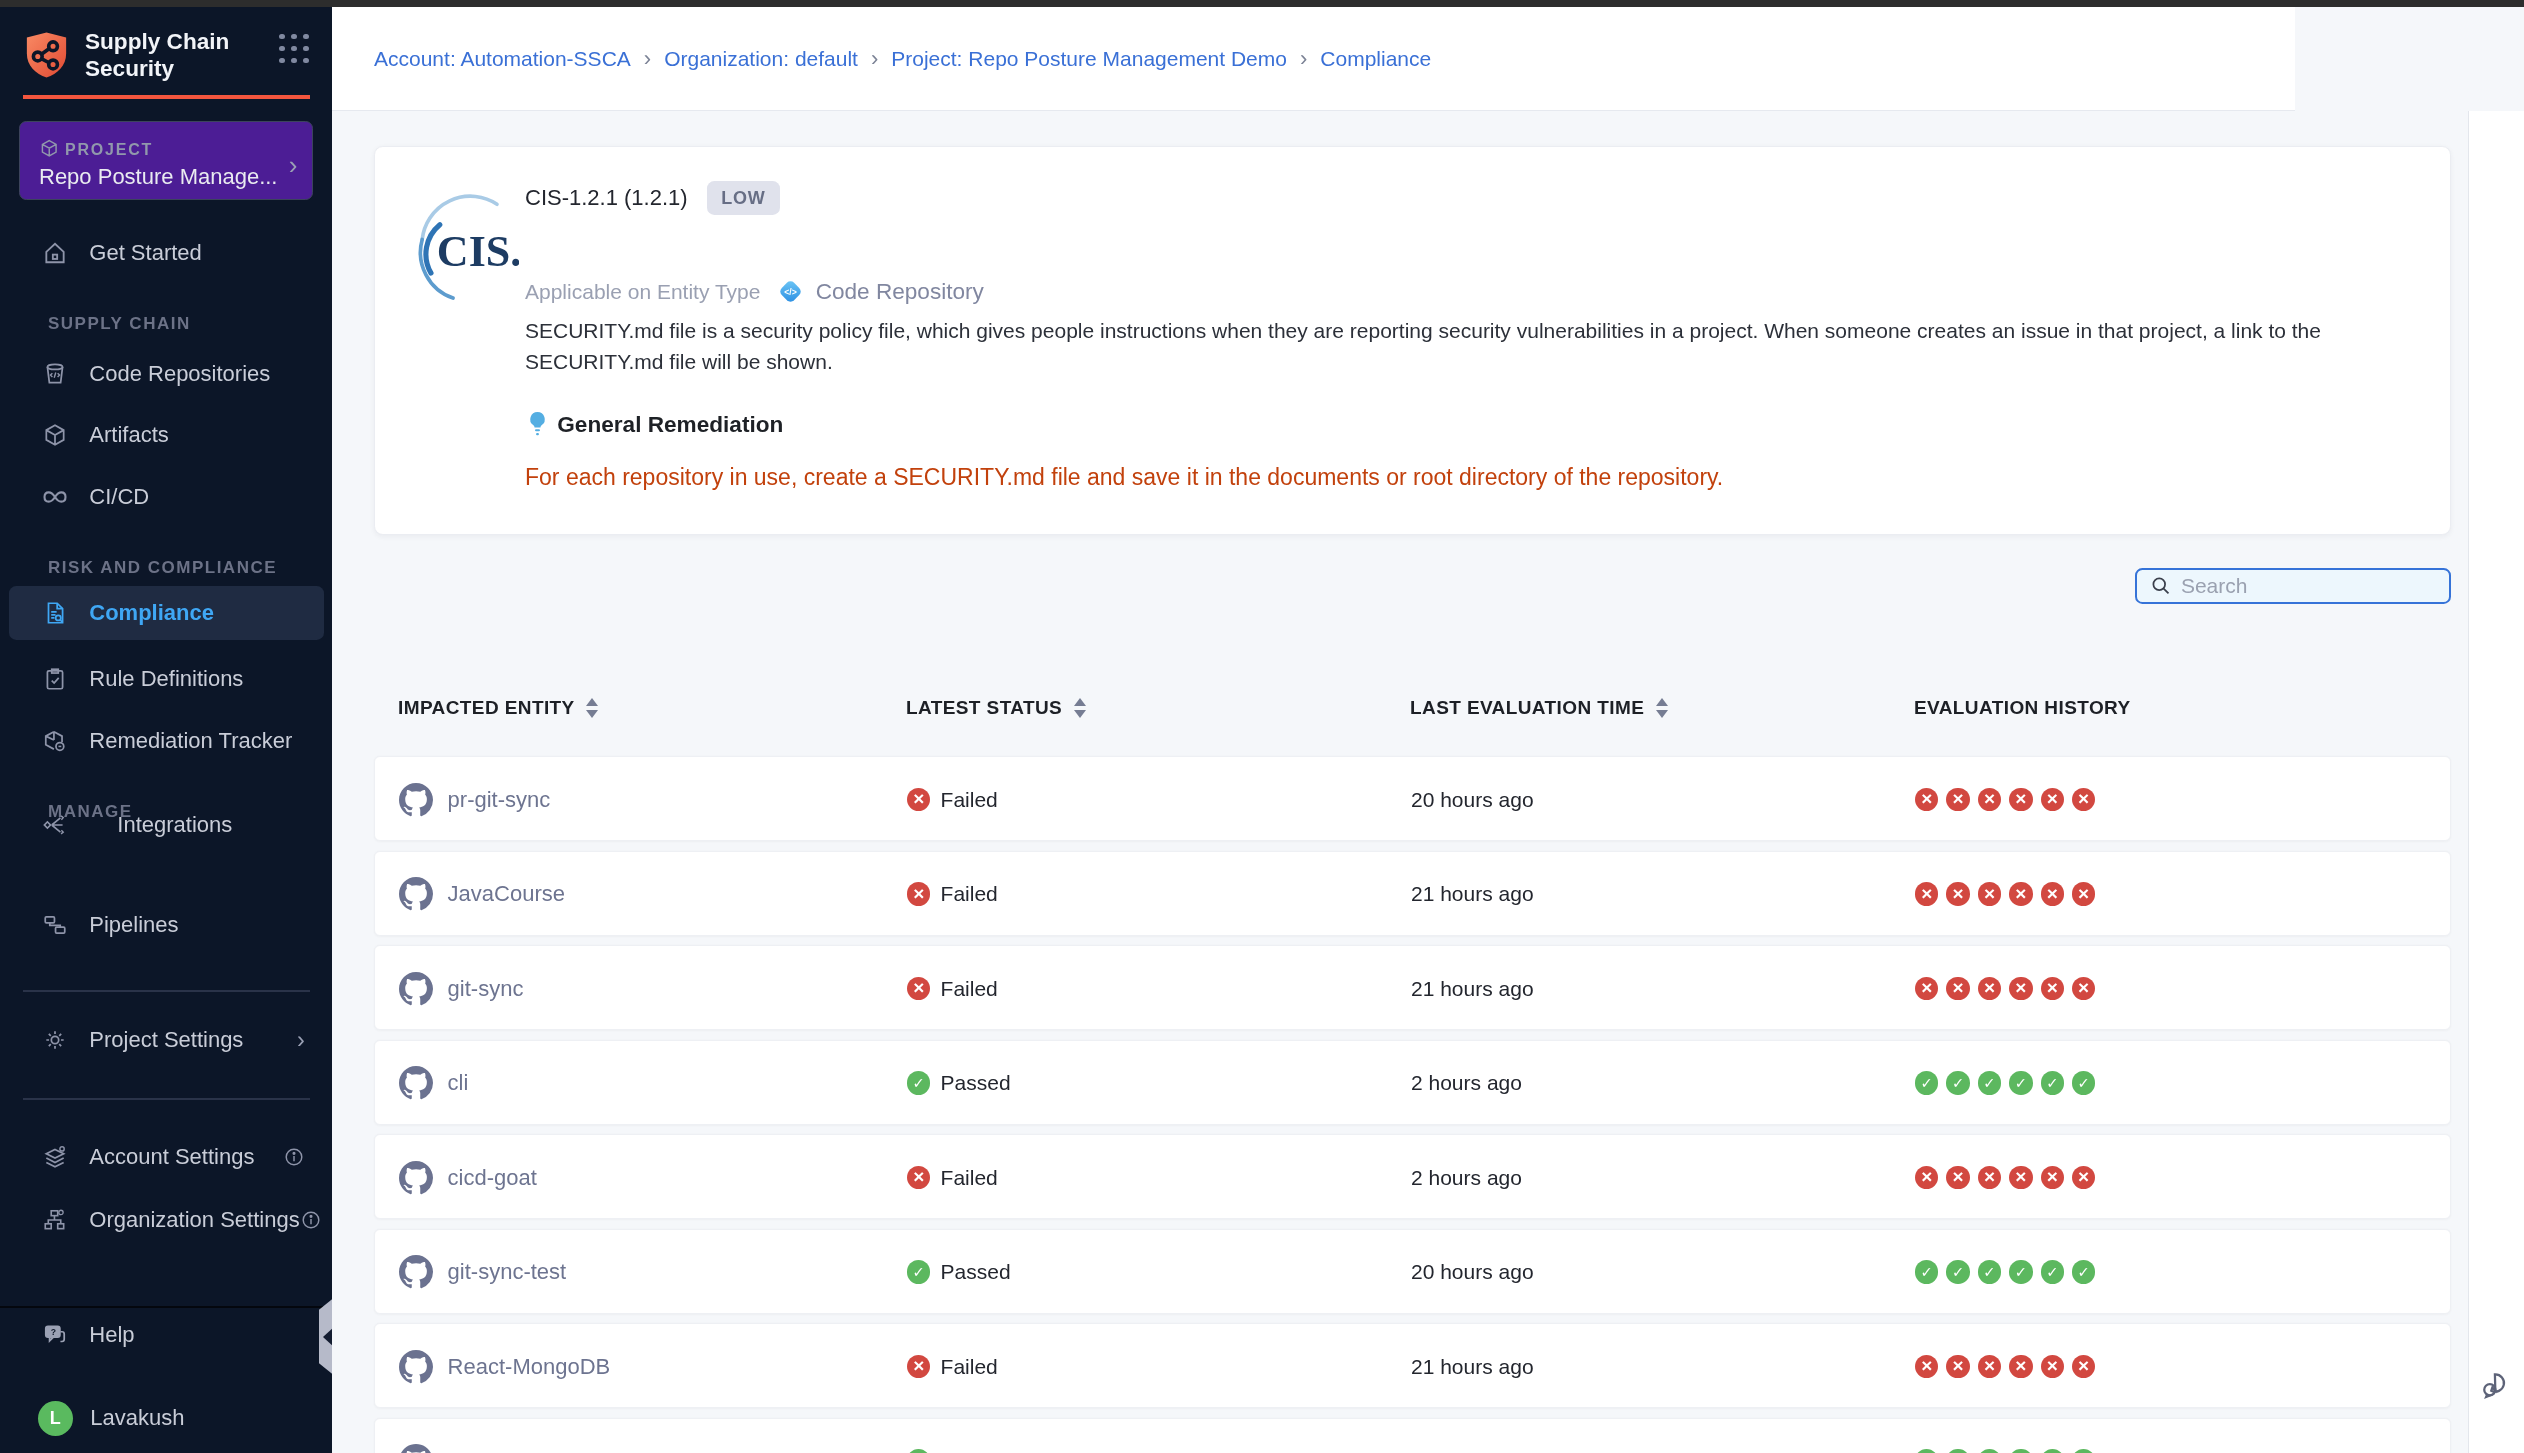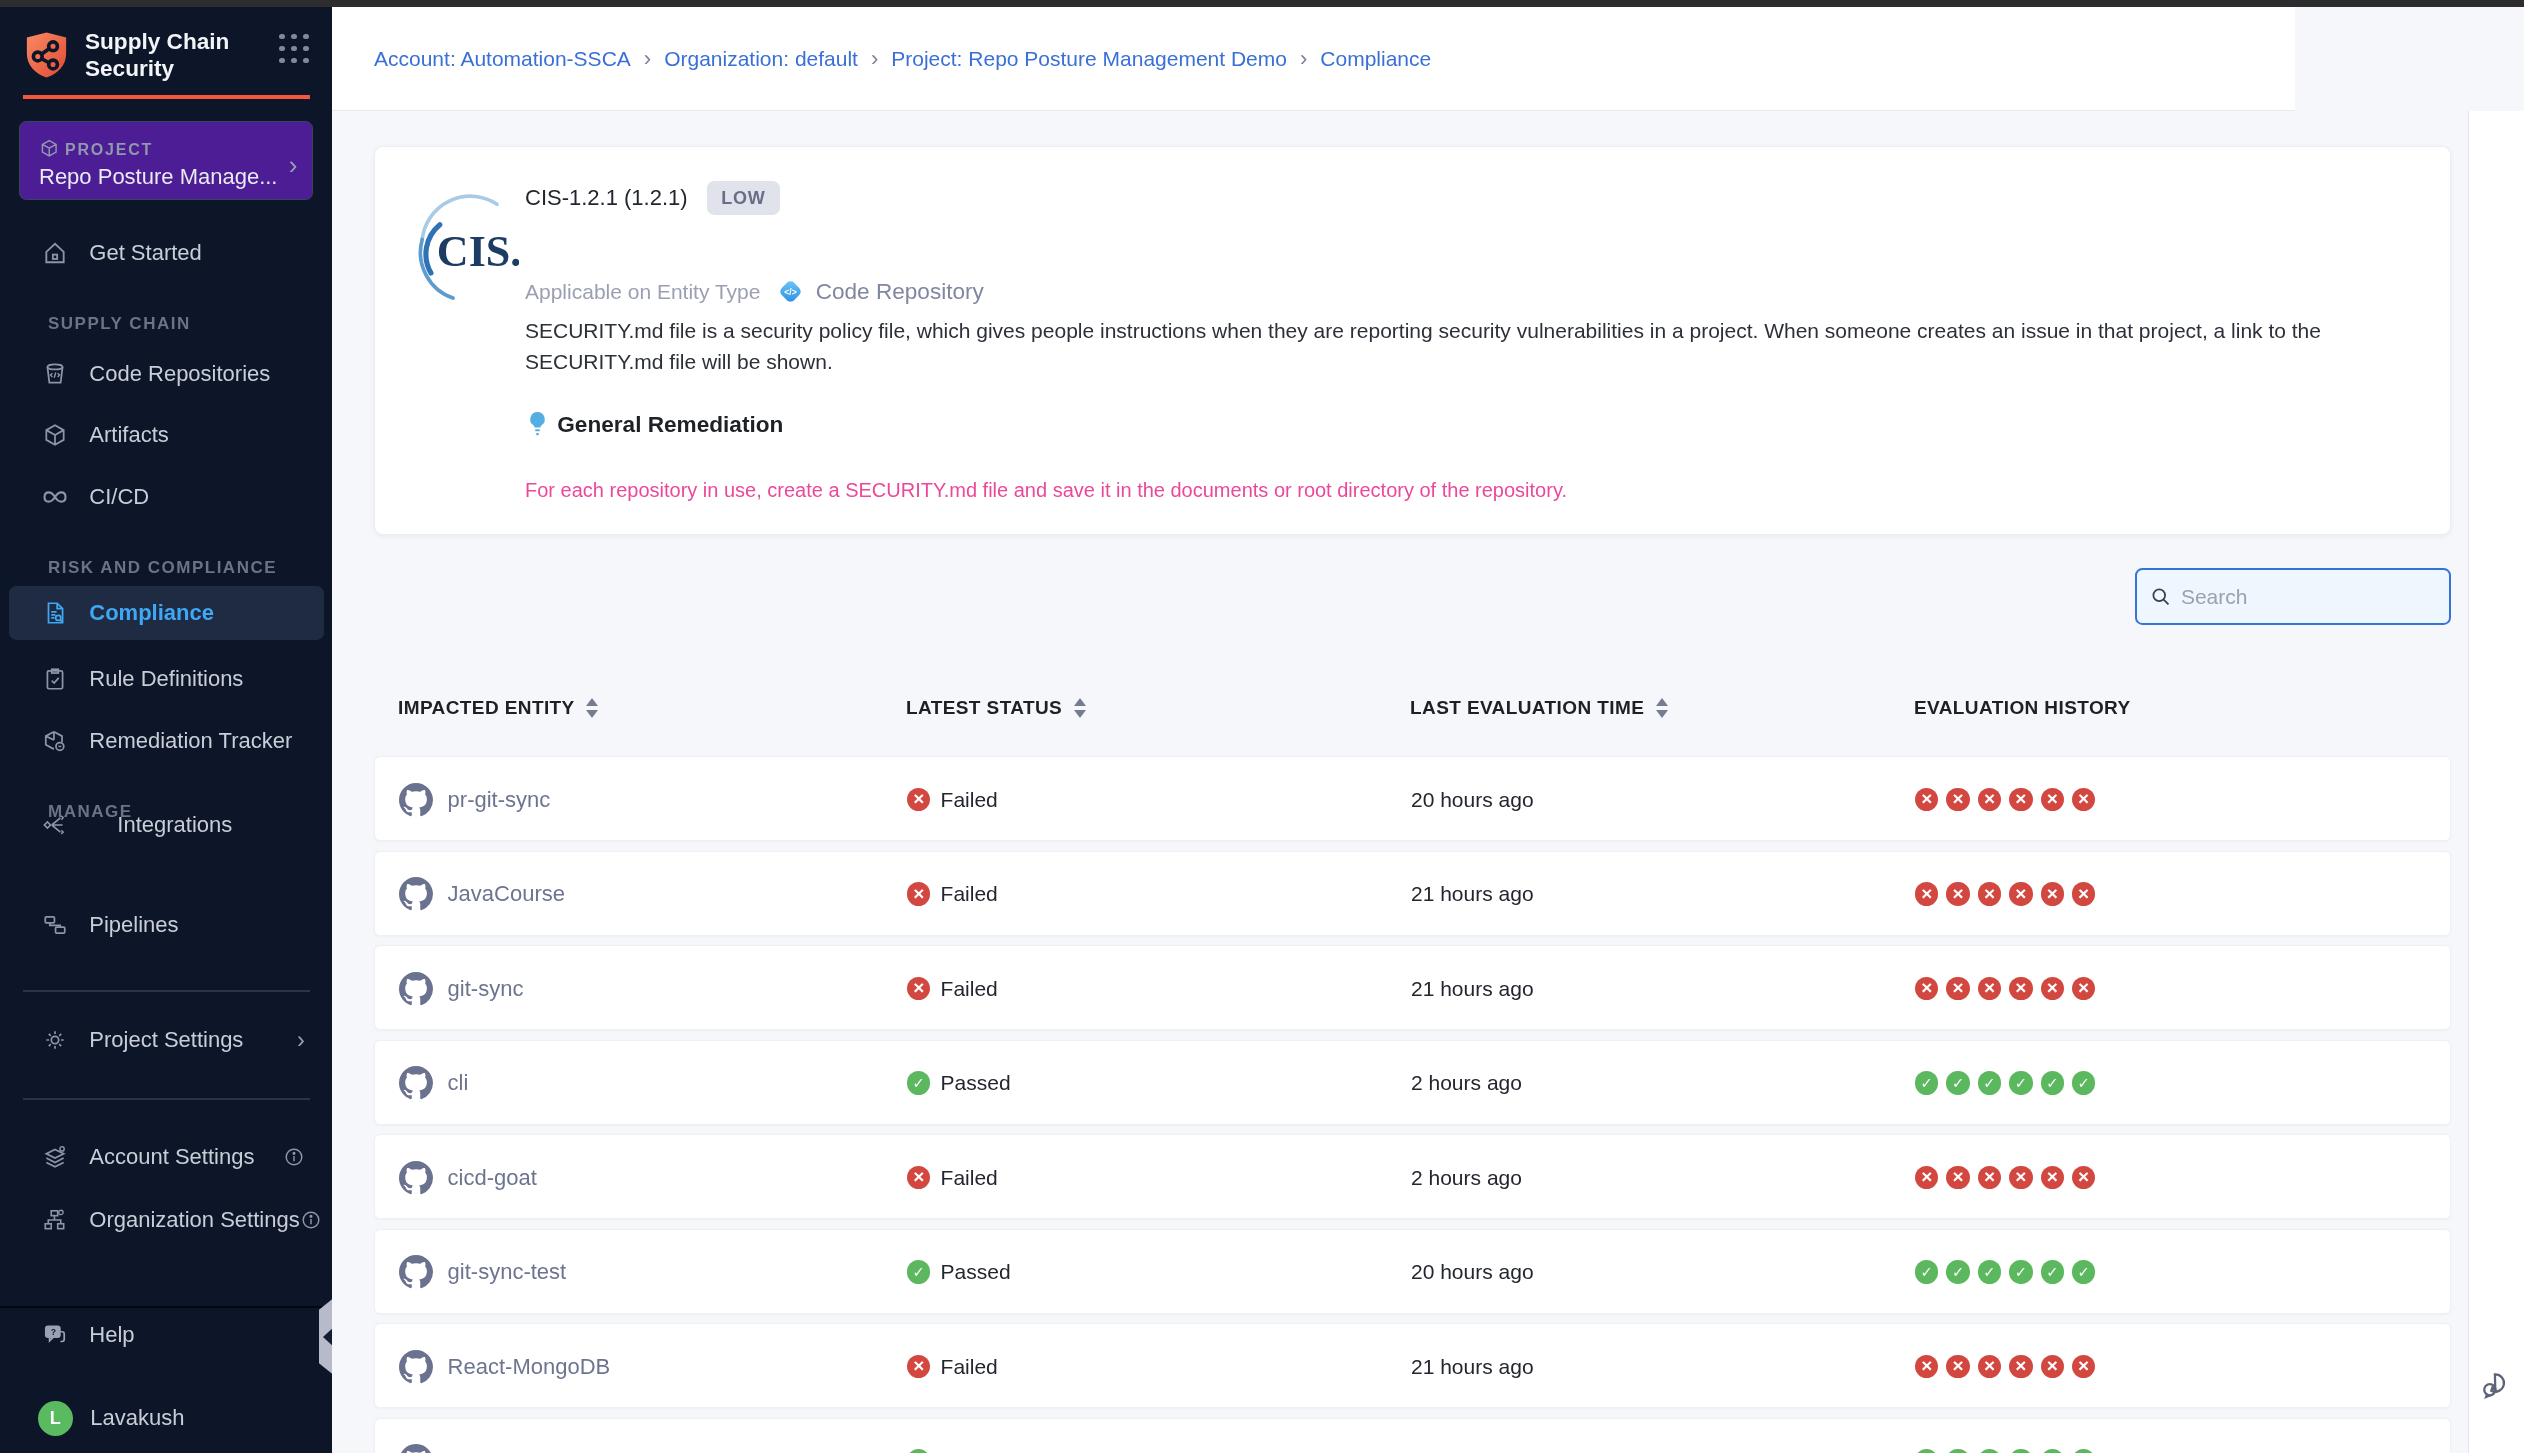--- a/index.html
+++ b/index.html
@@ -60,24 +60,24 @@
   .rule-id { font-size:22px; color:#23262e; }
   .sev-badge { margin-left:19px; background:#e0e2ec; color:#676e85; font-size:18px; font-weight:700; letter-spacing:0.7px; padding:6.6px 14.6px; border-radius:7.3px; }
   .rule-title { position:absolute; left:150px; top:79px; font-size:30px; font-weight:700; color:#1e2126; }
   .rule-applicable { position:absolute; left:150px; top:130px; display:flex; align-items:center; }
   .applicable-label { font-size:21px; color:#9aa0b2; }
   .entity-type-icon { margin:0 10.2px 0 16px; }
   .entity-type-text { font-size:22.6px; color:#8187a0; }
   .rule-desc { position:absolute; left:150px; top:168px; width:1899px; font-size:21px; line-height:31px; color:#2c3039; }
   .remed-head { position:absolute; left:150px; top:263px; display:flex; align-items:center; }
   .remed-title { font-size:22.6px; font-weight:700; color:#1e2126; margin-left:7.3px; }
-  .remed-text { position:absolute; left:150px; top:332px; font-size:20px; color:#ec4899; }
+  .remed-text { position:absolute; left:150px; top:317px; font-size:23px; color:#c2410c; }
 
   
-  .search-box { position:absolute; left:1803px; top:457px; width:316px; height:57px; border:2.2px solid #3673d8; border-radius:7.3px; background:#edf7fd; display:flex; align-items:center; padding:0 11.7px; }
+  .search-box { position:absolute; left:1803px; top:457px; width:316px; height:36px; border:2.2px solid #3673d8; border-radius:7.3px; background:#edf7fd; display:flex; align-items:center; padding:0 11.7px; }
   .search-box svg { flex:0 0 auto; }
   .search-input { flex:1; margin-left:8.8px; border:none; outline:none; background:transparent; font-size:21px; color:#2c3039; font-family:inherit; width:100%; }
   .search-input::placeholder { color:#9aa1b0; }
 
   
   .thead { position:absolute; left:42px; top:577px; width:2077px; height:44px; }
   .th { position:absolute; top:8.8px; display:flex; align-items:center; font-size:19px; font-weight:700; letter-spacing:0.4px; color:#1d2026; }
   .th.c1{ left:24px; } .th.c2{ left:532px; } .th.c3{ left:1036px; } .th.c4{ left:1540px;text-align:right; }
   .sort { display:inline-flex; flex-direction:column; margin-left:11.7px; cursor:pointer; }
   .sort::before { content:""; border-left:6.6px solid transparent; border-right:6.6px solid transparent; border-bottom:8px solid #767d93; margin-bottom:3.7px; }

